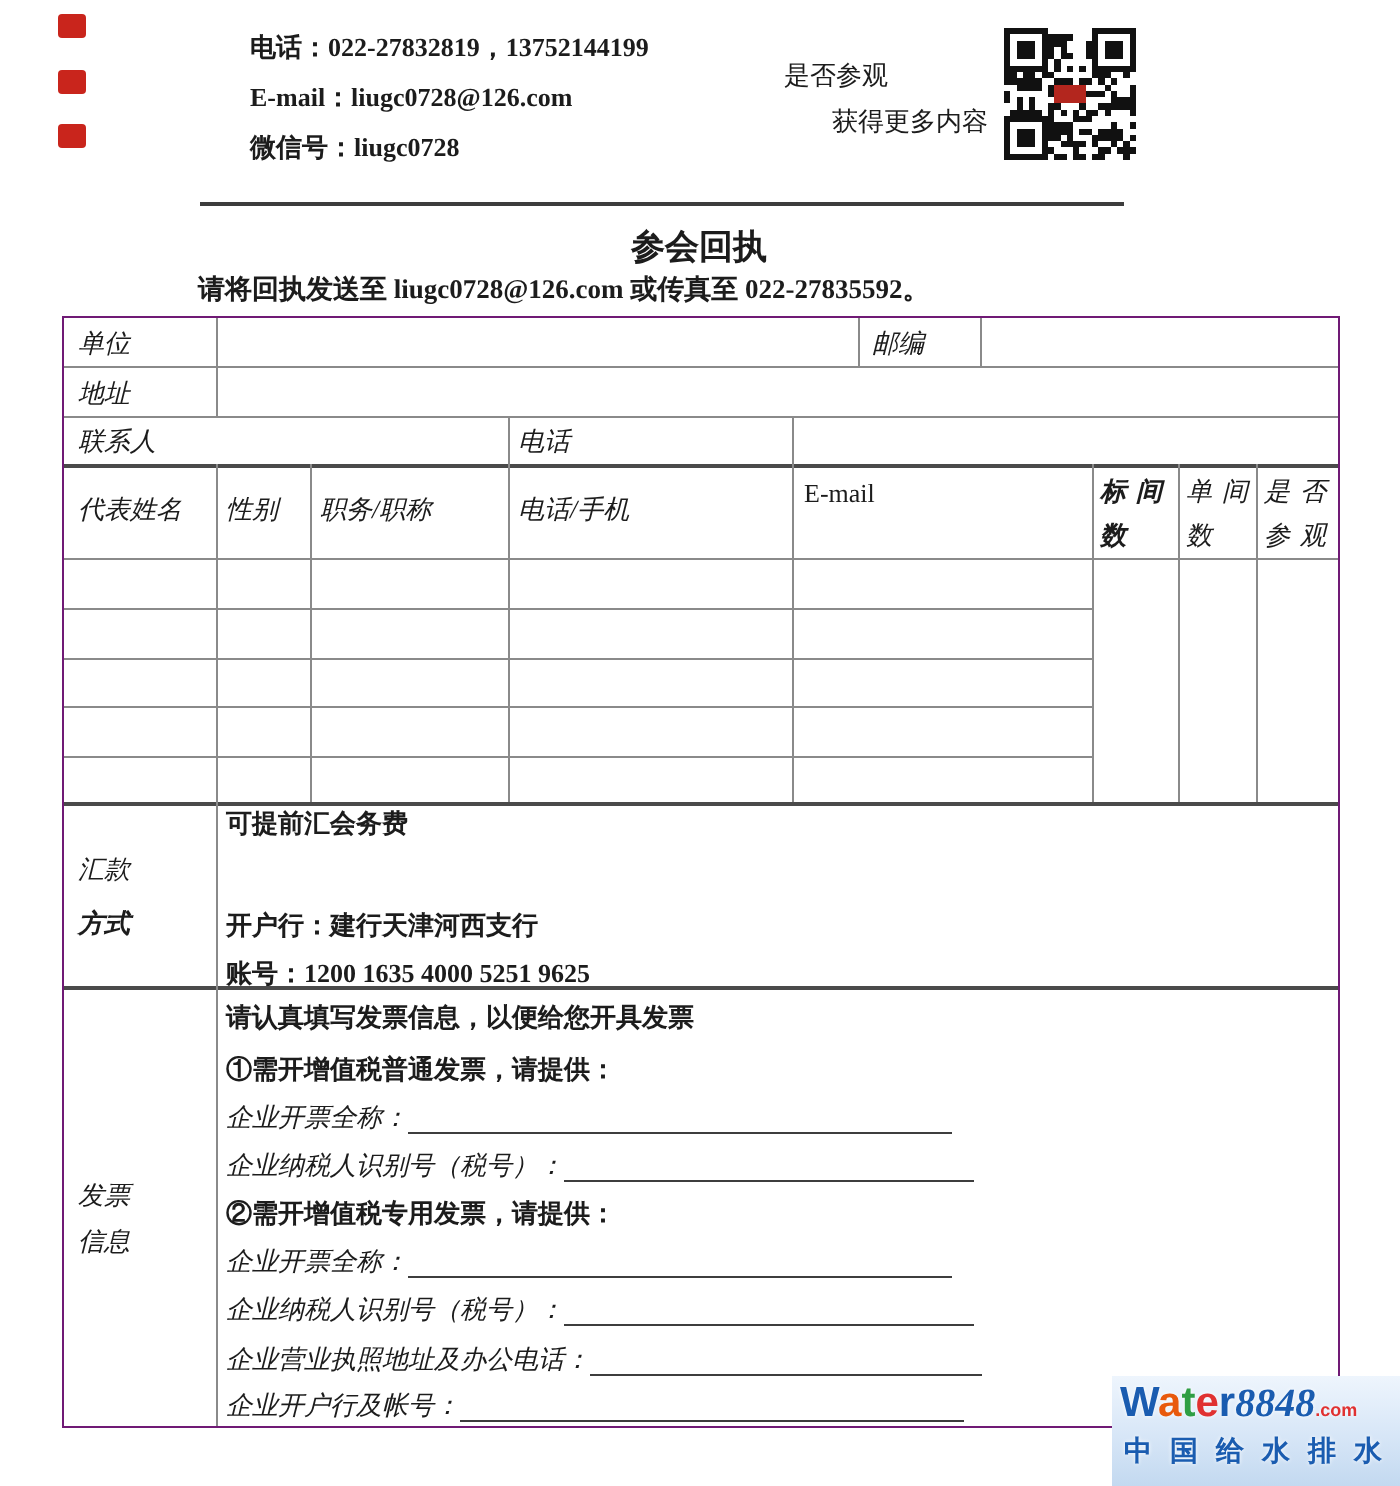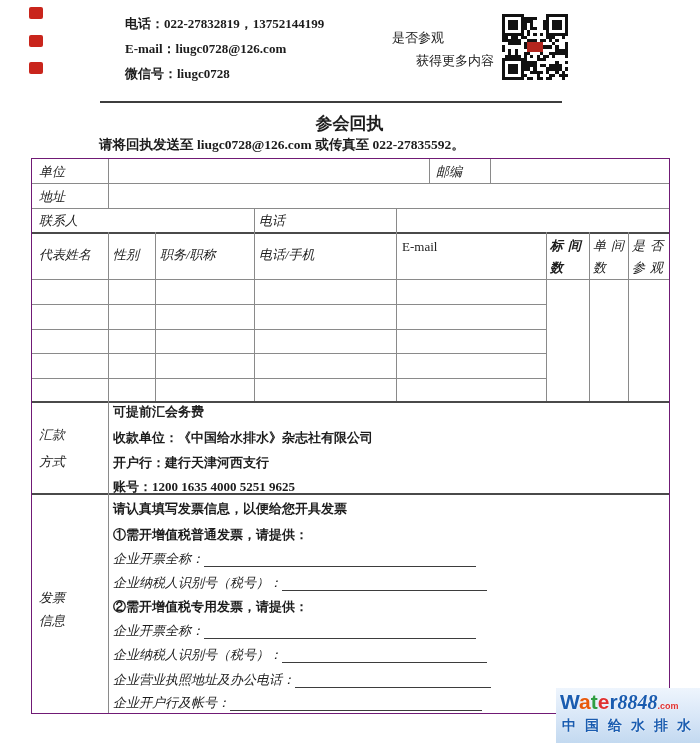--- a/index.html
+++ b/index.html
@@ -240,23 +240,22 @@
     <span class="cellLabel kai" style="left:7px;top:88px;">代表姓名</span>
     <span class="cellLabel kai" style="left:81px;top:88px;">性别</span>
     <span class="cellLabel kai" style="left:128px;top:88px;">职务/职称</span>
     <span class="cellLabel kai" style="left:227px;top:88px;">电话/手机</span>
     <span class="cellLabel" style="left:370px;top:80px;">E-mail</span>
     <span class="narrow kai" style="left:518px;top:76px;font-weight:bold;">标间数</span>
     <span class="narrow kai" style="left:561px;top:76px;">单间数</span>
     <span class="narrow kai" style="left:600px;top:76px;">是否参观</span>
 
     <span class="cellLabel kai" style="left:7px;top:268px;">汇款</span>
-    <span class="cellLabel kai" style="left:7px;top:295px;">方式</span>
+    <span class="cellLabel kai" style="left:7px;top:295px;font-weight:bold;">方式</span>
     <div class="invline bold" style="left:81px;top:245px;">可提前汇会务费</div>
-    <div class="invline bold" style="left:81px;top:271px;">收款单位：《中国给水排水》杂志社有限公司</div>
     <div class="invline bold" style="left:81px;top:296px;">开户行：建行天津河西支行</div>
     <div class="invline bold" style="left:81px;top:320px;">账号：1200 1635 4000 5251 9625</div>
 
     <span class="cellLabel kai" style="left:7px;top:431px;">发票</span>
     <span class="cellLabel kai" style="left:7px;top:454px;">信息</span>
     <div class="invline bold" style="left:81px;top:342px;">请认真填写发票信息，以便给您开具发票</div>
     <div class="invline bold" style="left:81px;top:368px;">①需开增值税普通发票，请提供：</div>
     <div class="invline kai" style="left:81px;top:392px;"><span>企业开票全称：</span><span class="blank" style="width:272px;"></span></div>
     <div class="invline kai" style="left:81px;top:416px;"><span>企业纳税人识别号（税号）：</span><span class="blank" style="width:205px;"></span></div>
     <div class="invline bold" style="left:81px;top:440px;">②需开增值税专用发票，请提供：</div>

